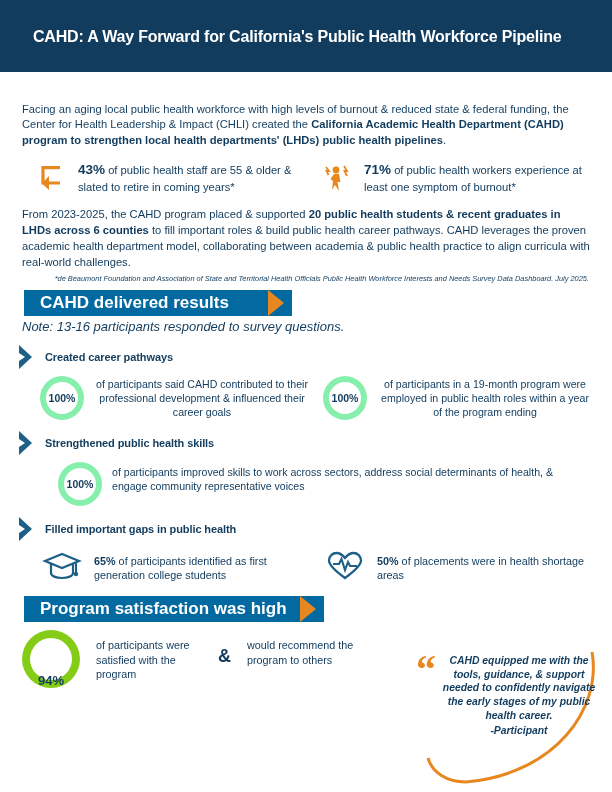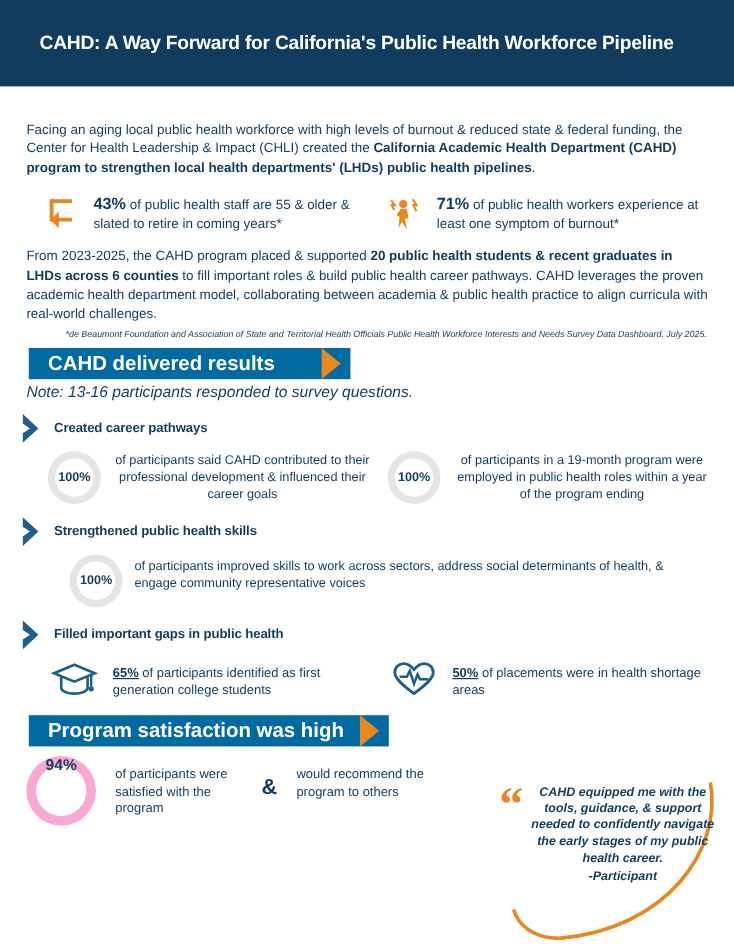--- a/index.html
+++ b/index.html
@@ -119,21 +119,21 @@
     font-size:11px;
     font-weight:bold;
     color:#123c5e;
     letter-spacing:-0.1px;
   }
 
   
   .donut {
     width:44px;height:44px;flex:0 0 44px;
     border-radius:50%;
-    background: #e5e5e5;
+    background: #86efac;
     display:flex;align-items:center;justify-content:center;
     position:relative;
   }
   .donut::before{
     content:"";
     position:absolute; inset:6px;
     border-radius:50%;
     background:#ffffff;
   }
   .donut span{
@@ -148,28 +148,28 @@
   .pairrow .cell .body { font-size:10.6px; line-height:1.33; padding-top:1px;text-align:center; }
 
   .single { display:flex; padding:4px 22px 0 58px; gap:10px; align-items:flex-start; }
   .single .body { font-size:10.6px; line-height:1.33; padding-top:3px; }
 
   
   .iconrow { display:flex; padding:6px 18px 0 40px; gap:12px; }
   .iconrow .cell { display:flex; gap:10px; flex:1; align-items:flex-start; }
   .iconrow .cell .ic { width:44px;flex:0 0 44px; display:flex; align-items:center; justify-content:center;}
   .iconrow .cell .body { font-size:10.8px; line-height:1.33; padding-top:4px;}
-  .iconrow .cell .body b { font-weight:bold;text-decoration:underline; }
+  .iconrow .cell .body b { font-weight:bold; }
 
   
   .satrow { display:flex; align-items:flex-start; padding:8px 10px 0 22px; gap:6px; }
   .satrow .donutbig {
     width:58px;height:58px;flex:0 0 58px;border-radius:50%;
-    background:#f9a8d4; position:relative;
-    display:flex;align-items:flex-start;justify-content:center;
+    background:#84cc16; position:relative;
+    display:flex;align-items:flex-end;justify-content:center;
   }
   .satrow .donutbig::before{content:"";position:absolute;inset:8px;border-radius:50%;background:#ffffff;}
   .satrow .donutbig span{position:relative;font-size:13px;font-weight:bold;color:#123c5e;}
   .satrow .t1 { font-size:10.8px; line-height:1.34; padding:8px 0 0 10px; width:120px;}
   .satrow .amp { font-size:18px; font-weight:bold; padding:16px 6px 0 6px; }
   .satrow .t2 { font-size:10.8px; line-height:1.34; padding:8px 0 0 4px; width:130px;}
 
   
   .quote {
     position:absolute;

